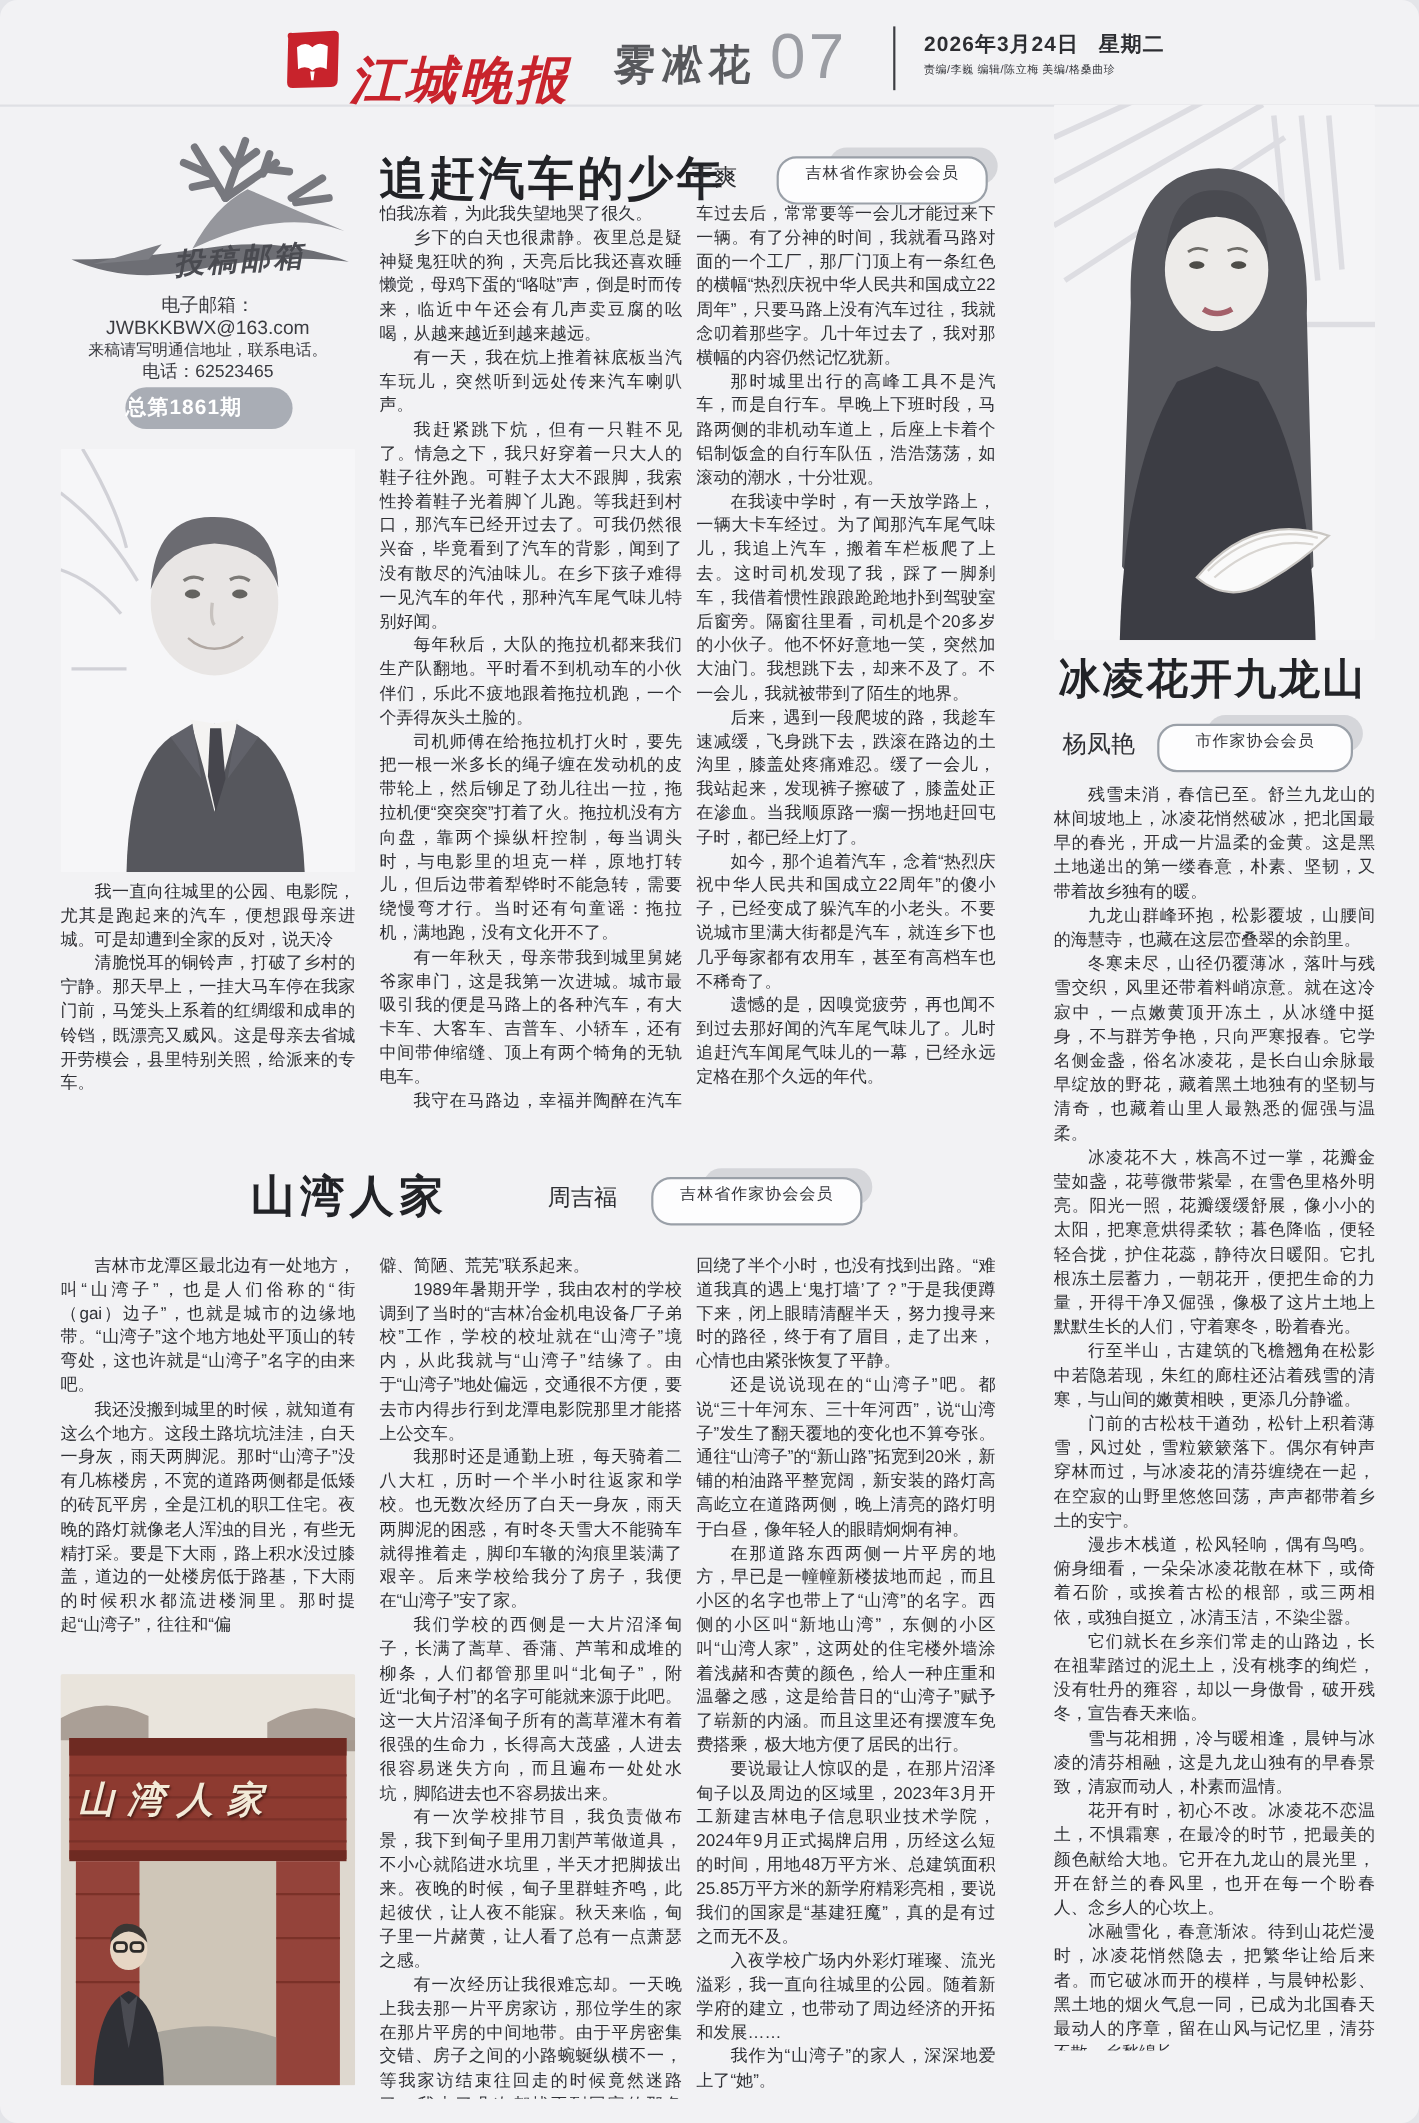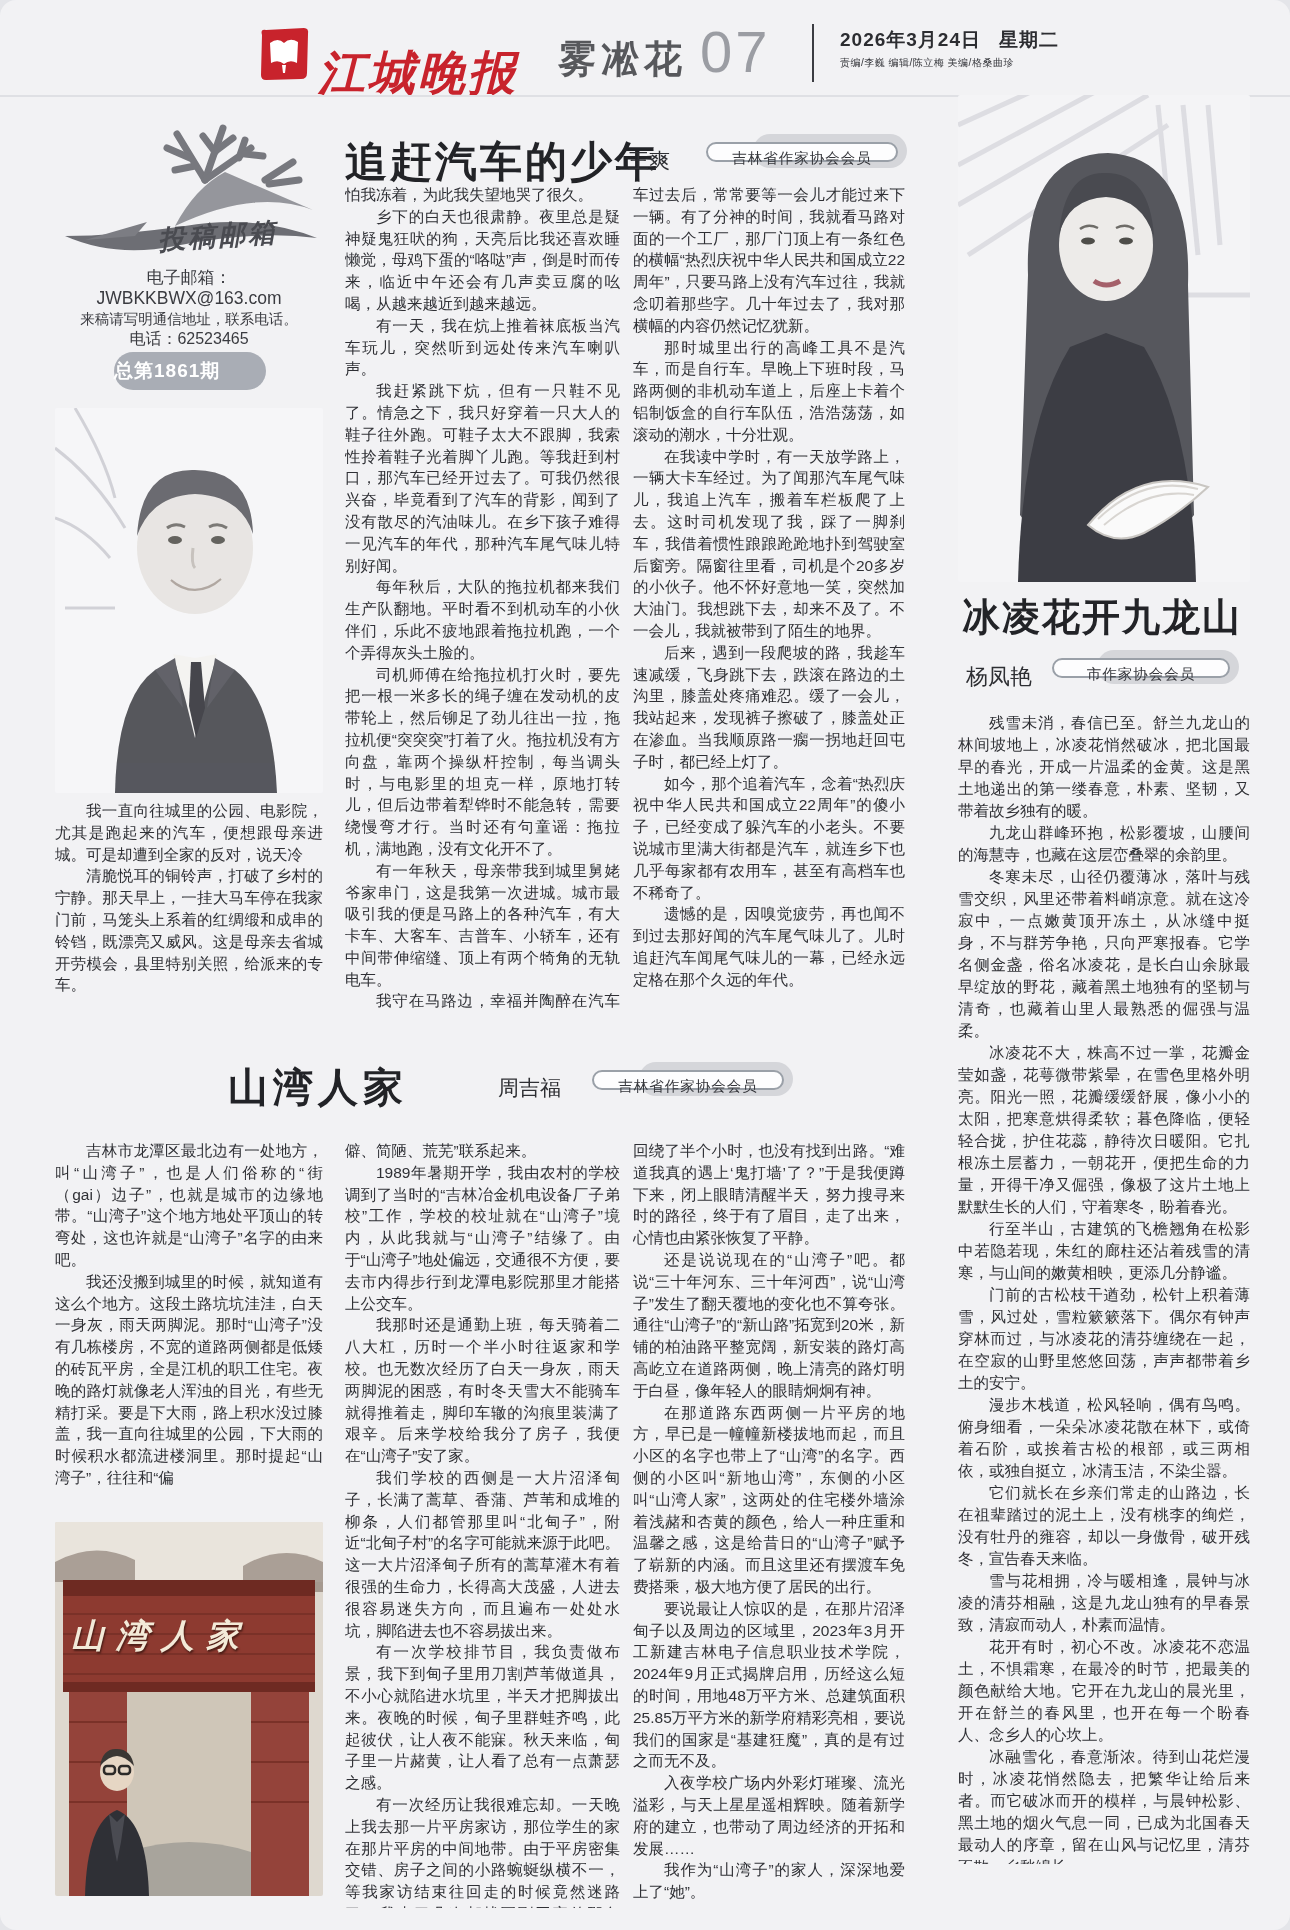--- a/index.html
+++ b/index.html
@@ -34,21 +34,21 @@
   .photo-man{left:55px;top:408px;width:268px;height:385px;}
   .photo-woman{left:958px;top:95px;width:292px;height:487px;}
   .photo-gate{left:55px;top:1522px;width:268px;height:374px;}
   .gate-sign{position:absolute;left:16px;top:92px;width:240px;font-size:33px;font-weight:bold;
              font-style:italic;color:#f3ead8;letter-spacing:12px;text-shadow:1px 2px 2px #4a1d16;}
   
   .a-title{position:absolute;font-weight:bold;color:#222327;white-space:nowrap;}
   .a-author{position:absolute;font-size:21px;color:#2e2f33;white-space:nowrap;}
   .badge{position:absolute;height:34px;}
   .badge .shadow{position:absolute;right:-9px;top:-8px;width:80%;height:34px;background:#d5d6da;border-radius:17px;}
-  .badge .pill{position:absolute;left:0;top:0;width:100%;height:20px;background:#fdfdfe;border:2px solid #9aa0a8;
+  .badge .pill{position:absolute;left:0;top:0;width:100%;height:44px;background:#fdfdfe;border:2px solid #9aa0a8;
                border-radius:18px;box-sizing:border-box;font-size:14.5px;color:#35363b;text-align:center;
                line-height:28px;letter-spacing:1px;}
   .colbox{position:absolute;overflow:hidden;font-size:15.5px;line-height:21.8px;color:#2f3035;}
   .colbox.a2{line-height:22px;}
   .para{margin:0;text-indent:2em;text-align:justify;}
   .para.cont{text-indent:0;}
   .t1{left:345px;top:134px;font-size:42px;letter-spacing:3px;}
   .t2{left:962px;top:592px;font-size:38px;letter-spacing:2px;}
   .t3{left:228px;top:1060px;font-size:40px;letter-spacing:5px;}
 </style>
@@ -214,21 +214,21 @@
 
   <div class="a-title t3">山湾人家</div>
   <div class="a-author" style="left:498px;top:1074px;">周吉福</div>
   <div class="badge" style="left:592px;top:1070px;width:192px;">
     <span class="shadow"></span>
     <span class="pill">吉林省作家协会会员</span>
   </div>
 
   <div class="colbox" style="left:55px;top:1140px;width:268px;height:372px;">
       <p class="para">吉林市龙潭区最北边有一处地方，叫“山湾子”，也是人们俗称的“街（gai）边子”，也就是城市的边缘地带。“山湾子”这个地方地处平顶山的转弯处，这也许就是“山湾子”名字的由来吧。</p>
-      <p class="para">我还没搬到城里的时候，就知道有这么个地方。这段土路坑坑洼洼，白天一身灰，雨天两脚泥。那时“山湾子”没有几栋楼房，不宽的道路两侧都是低矮的砖瓦平房，全是江机的职工住宅。夜晚的路灯就像老人浑浊的目光，有些无精打采。要是下大雨，路上积水没过膝盖，我一直向往城里的公园，下大雨的时候积水都流进楼洞里。那时提起“山湾子”，往往和“偏</p>
+      <p class="para">我还没搬到城里的时候，就知道有这么个地方。这段土路坑坑洼洼，白天一身灰，雨天两脚泥。那时“山湾子”没有几栋楼房，不宽的道路两侧都是低矮的砖瓦平房，全是江机的职工住宅。夜晚的路灯就像老人浑浊的目光，有些无精打采。要是下大雨，路上积水没过膝盖，道边的一处楼房低于路基，下大雨的时候积水都流进楼洞里。那时提起“山湾子”，往往和“偏</p>
     </div>
 
   <div class="photo photo-gate">
     <svg width="268" height="374" viewBox="0 0 268 374">
       <rect width="268" height="374" fill="#ded8cf"></rect>
       <rect y="0" width="268" height="60" fill="#e9e4dc"></rect>
       <path d="M0 40 Q40 18 80 38 L80 60 L0 60 Z" fill="#6b5a50" opacity=".5"></path>
       <path d="M188 44 Q228 20 268 40 L268 70 L188 70 Z" fill="#6b5a50" opacity=".5"></path>
       <rect x="8" y="58" width="252" height="110" fill="#8d3a30"></rect>
       <rect x="8" y="58" width="252" height="16" fill="#6e2a22"></rect>
@@ -269,17 +269,17 @@
       <p class="para">我那时还是通勤上班，每天骑着二八大杠，历时一个半小时往返家和学校。也无数次经历了白天一身灰，雨天两脚泥的困惑，有时冬天雪大不能骑车就得推着走，脚印车辙的沟痕里装满了艰辛。后来学校给我分了房子，我便在“山湾子”安了家。</p>
       <p class="para">我们学校的西侧是一大片沼泽甸子，长满了蒿草、香蒲、芦苇和成堆的柳条，人们都管那里叫“北甸子”，附近“北甸子村”的名字可能就来源于此吧。这一大片沼泽甸子所有的蒿草灌木有着很强的生命力，长得高大茂盛，人进去很容易迷失方向，而且遍布一处处水坑，脚陷进去也不容易拔出来。</p>
       <p class="para">有一次学校排节目，我负责做布景，我下到甸子里用刀割芦苇做道具，不小心就陷进水坑里，半天才把脚拔出来。夜晚的时候，甸子里群蛙齐鸣，此起彼伏，让人夜不能寐。秋天来临，甸子里一片赭黄，让人看了总有一点萧瑟之感。</p>
       <p class="para">有一次经历让我很难忘却。一天晚上我去那一片平房家访，那位学生的家在那片平房的中间地带。由于平房密集交错、房子之间的小路蜿蜒纵横不一，等我家访结束往回走的时候竟然迷路了。我走了几次都找不到回家的那条路，在那片平房区域来来回</p>
     </div>
   <div class="colbox" style="left:633px;top:1140px;width:272px;height:768px;">
       <p class="para cont">回绕了半个小时，也没有找到出路。“难道我真的遇上‘鬼打墙’了？”于是我便蹲下来，闭上眼睛清醒半天，努力搜寻来时的路径，终于有了眉目，走了出来，心情也由紧张恢复了平静。</p>
       <p class="para">还是说说现在的“山湾子”吧。都说“三十年河东、三十年河西”，说“山湾子”发生了翻天覆地的变化也不算夸张。通往“山湾子”的“新山路”拓宽到20米，新铺的柏油路平整宽阔，新安装的路灯高高屹立在道路两侧，晚上清亮的路灯明于白昼，像年轻人的眼睛炯炯有神。</p>
       <p class="para">在那道路东西两侧一片平房的地方，早已是一幢幢新楼拔地而起，而且小区的名字也带上了“山湾”的名字。西侧的小区叫“新地山湾”，东侧的小区叫“山湾人家”，这两处的住宅楼外墙涂着浅赭和杏黄的颜色，给人一种庄重和温馨之感，这是给昔日的“山湾子”赋予了崭新的内涵。而且这里还有摆渡车免费搭乘，极大地方便了居民的出行。</p>
       <p class="para">要说最让人惊叹的是，在那片沼泽甸子以及周边的区域里，2023年3月开工新建吉林电子信息职业技术学院，2024年9月正式揭牌启用，历经这么短的时间，用地48万平方米、总建筑面积25.85万平方米的新学府精彩亮相，要说我们的国家是“基建狂魔”，真的是有过之而无不及。</p>
-      <p class="para">入夜学校广场内外彩灯璀璨、流光溢彩，与天上星星遥相辉映。随着新学府的建立，也带动了周边经济的开拓和发展……</p>
+      <p class="para">入夜学校广场内外彩灯璀璨、流光溢彩，我一直向往城里的公园。随着新学府的建立，也带动了周边经济的开拓和发展……</p>
       <p class="para">我作为“山湾子”的家人，深深地爱上了“她”。</p>
     </div>
 
 </div>
 
 </body></html>

